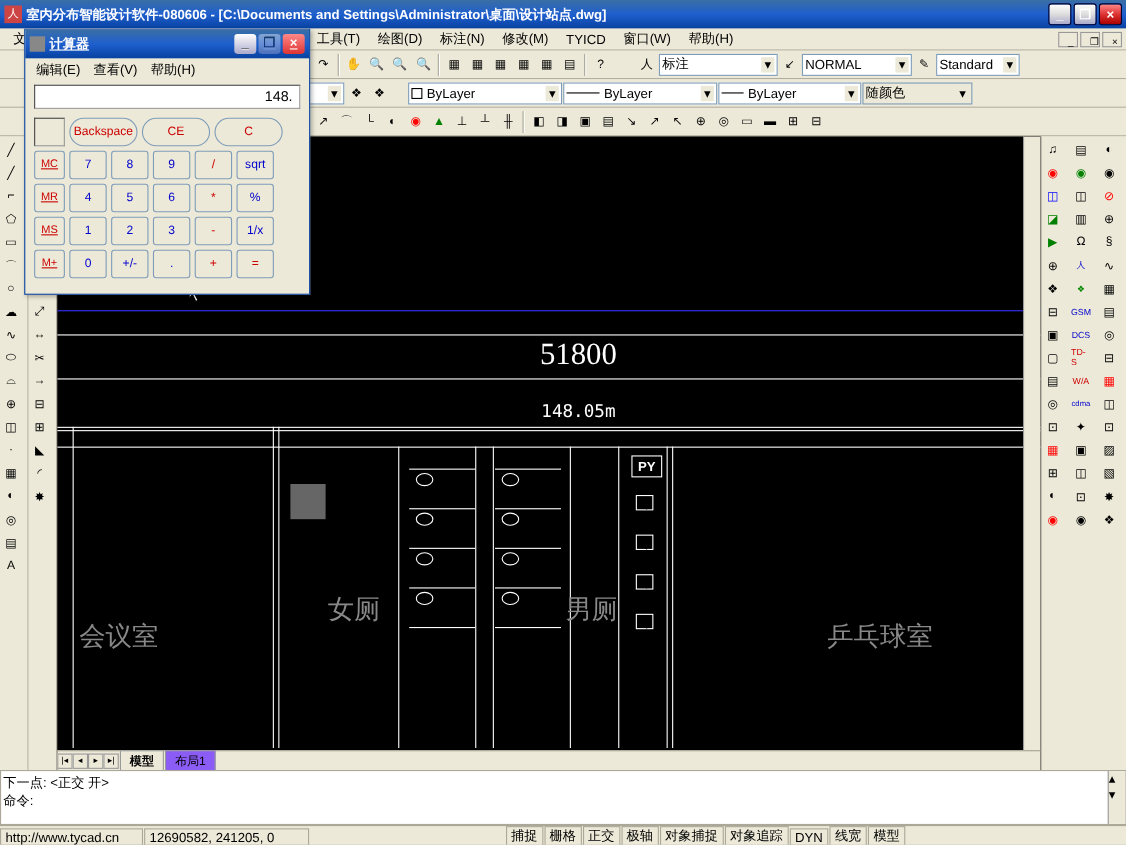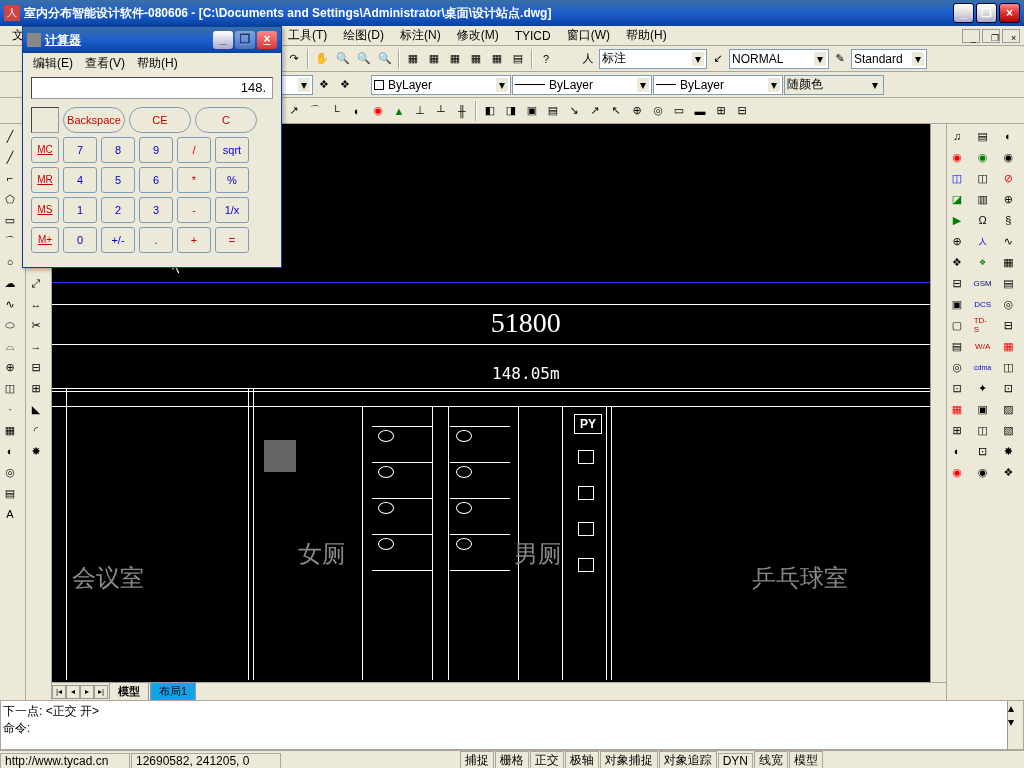--- a/index.html
+++ b/index.html
@@ -39,21 +39,21 @@
 .dim-text { position: absolute; top: 240px; left: 53%; transform: translateX(-50%); color: white; font-size: 16px; font-family: monospace; }
 .dim-main { position: absolute; top: 290px; left: 53%; transform: translateX(-50%); color: white; font-size: 28px; font-family: serif; }
 .hline { position: absolute; height: 1px; background: white; }
 .vline { position: absolute; width: 1px; background: white; }
 .room-label { position: absolute; color: #888; font-size: 24px; }
 .py-box { position: absolute; width: 28px; height: 20px; border: 1px solid white; color: white; text-align: center; font-weight: bold; font-size: 12px; line-height: 18px; }
 
 
 .tabs { height: 18px; background: #ece9d8; display: flex; align-items: center; border-top: 1px solid #aca899; }
 .tabs .nav { width: 14px; height: 14px; border: 1px solid #999; background: #ece9d8; text-align: center; font-size: 8px; line-height: 12px; }
-.tabs .tab { padding: 1px 8px; background: #0ea5e9; border: 1px solid #999; margin-left: 1px; font-size: 11px; }
+.tabs .tab { padding: 1px 8px; background: #8b5cf6; border: 1px solid #999; margin-left: 1px; font-size: 11px; }
 .tabs .tab.active { background: #ece9d8; font-weight: bold; }
 
 
 .cmdarea { height: 50px; background: white; border: 1px solid #aca899; padding: 2px; font-size: 12px; font-family: SimSun; position: relative; }
 .cmdarea .sb { position: absolute; right: 0; top: 0; bottom: 0; width: 16px; background: #ece9d8; border-left: 1px solid #999; }
 
 
 .statusbar { height: 20px; background: #ece9d8; display: flex; align-items: center; border-top: 1px solid #aca899; font-size: 11px; }
 .statusbar .cell { padding: 0 4px; border: 1px solid #aca899; margin-right: 1px; }
 

